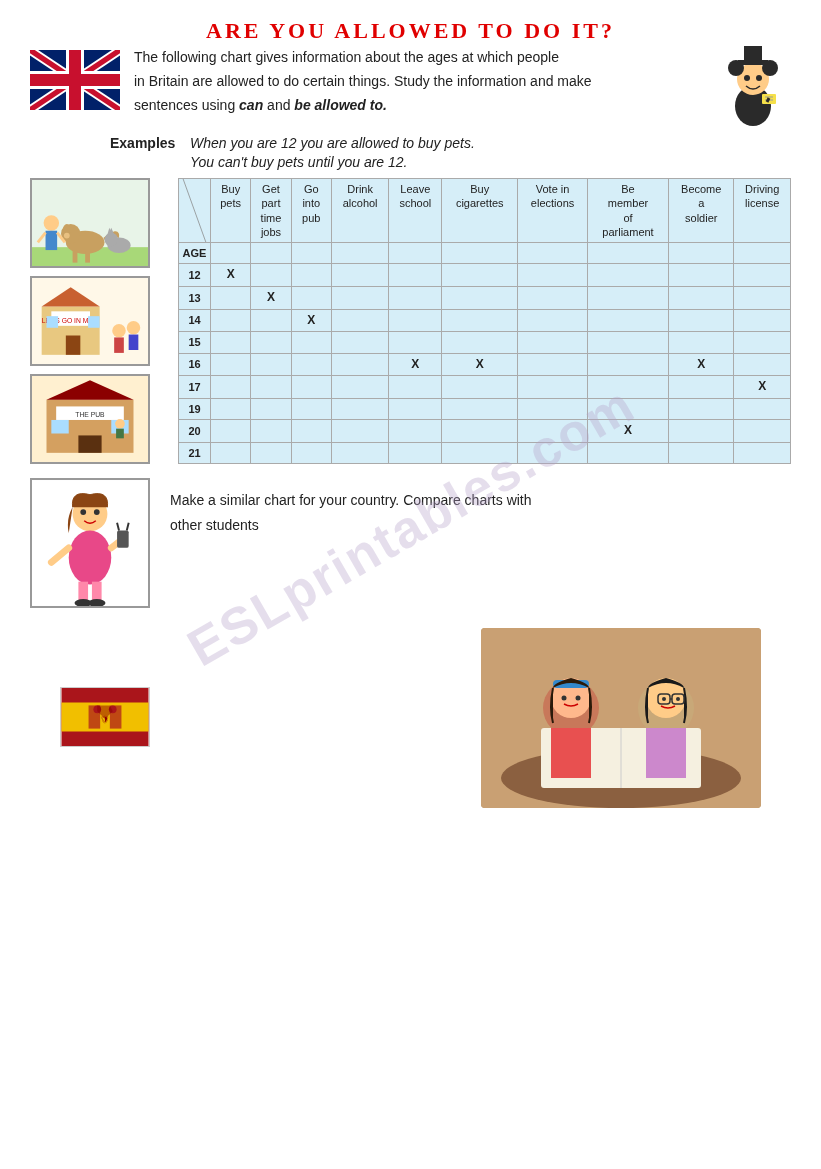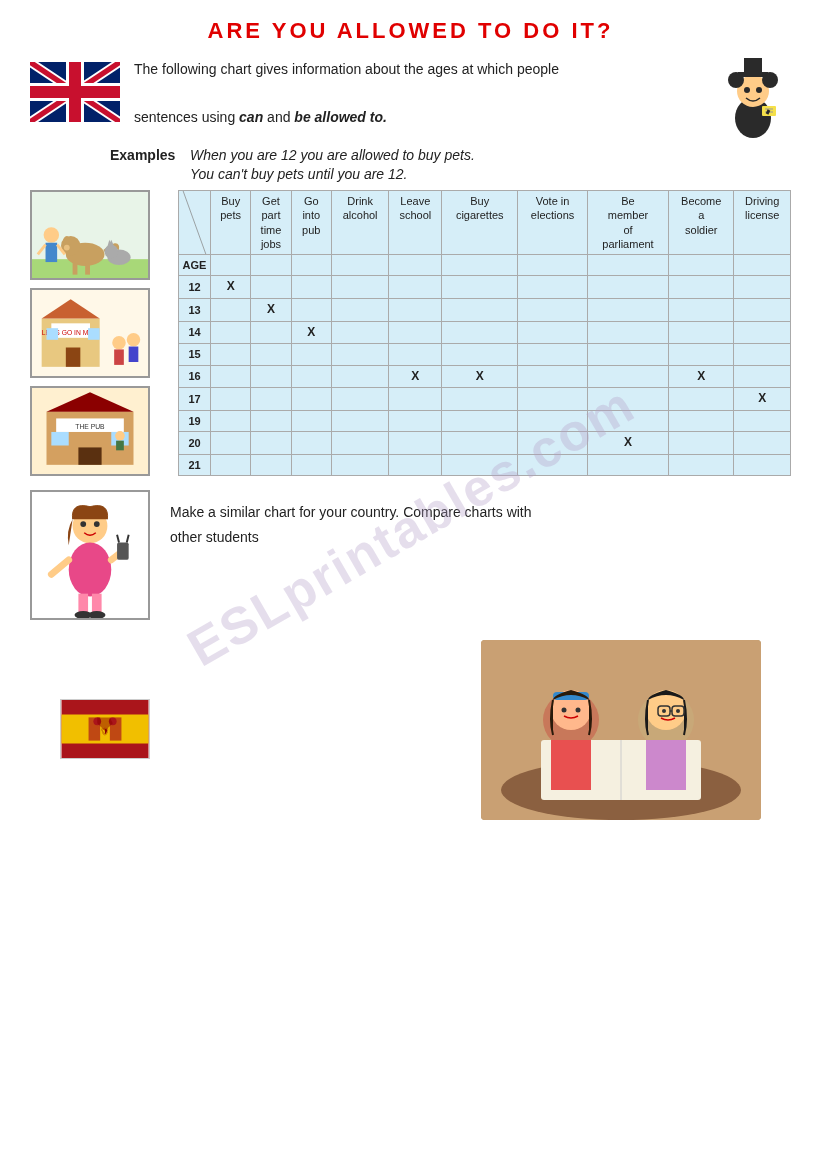--- a/index.html
+++ b/index.html
@@ -19,22 +19,22 @@
       padding: 18px 30px 20px 30px;
       position: relative;
     }
 
     .title {
       text-align: center;
       color: #e00000;
       font-size: 22px;
       font-weight: bold;
       letter-spacing: 3px;
-      margin-bottom: 14px;
-      font-family: Liberation Sans, sans-serif;
+      margin-bottom: 2px;
+      font-family: Liberation Serif, serif;
     }
 
     .intro-section {
       display: flex;
       align-items: flex-start;
       margin-bottom: 10px;
       position: relative;
     }
 
     .uk-flag {
@@ -270,21 +270,21 @@
         <rect x="24" y="0" width="12" height="40" fill="white"></rect>
         <rect x="0" y="14" width="60" height="12" fill="white"></rect>
 
         <rect x="26" y="0" width="8" height="40" fill="#C8102E"></rect>
         <rect x="0" y="16" width="60" height="8" fill="#C8102E"></rect>
       </svg>
     </div>
 
     <div class="intro-text">
       <span>The following chart gives information about the ages at which people</span><br>
-      <br>
+      <span>in Britain are allowed to do certain things. Study the information and make</span><br>
       <span>sentences using </span><em>can</em><span> and </span><em>be allowed to.</em>
     </div>
 
     <div class="mickey-img">
       <svg viewBox="0 0 75 80" xmlns="http://www.w3.org/2000/svg">
 
         <ellipse cx="37" cy="60" rx="18" ry="20" fill="#2a2a2a"></ellipse>
 
         <circle cx="37" cy="33" r="16" fill="#ffcc88"></circle>
 

